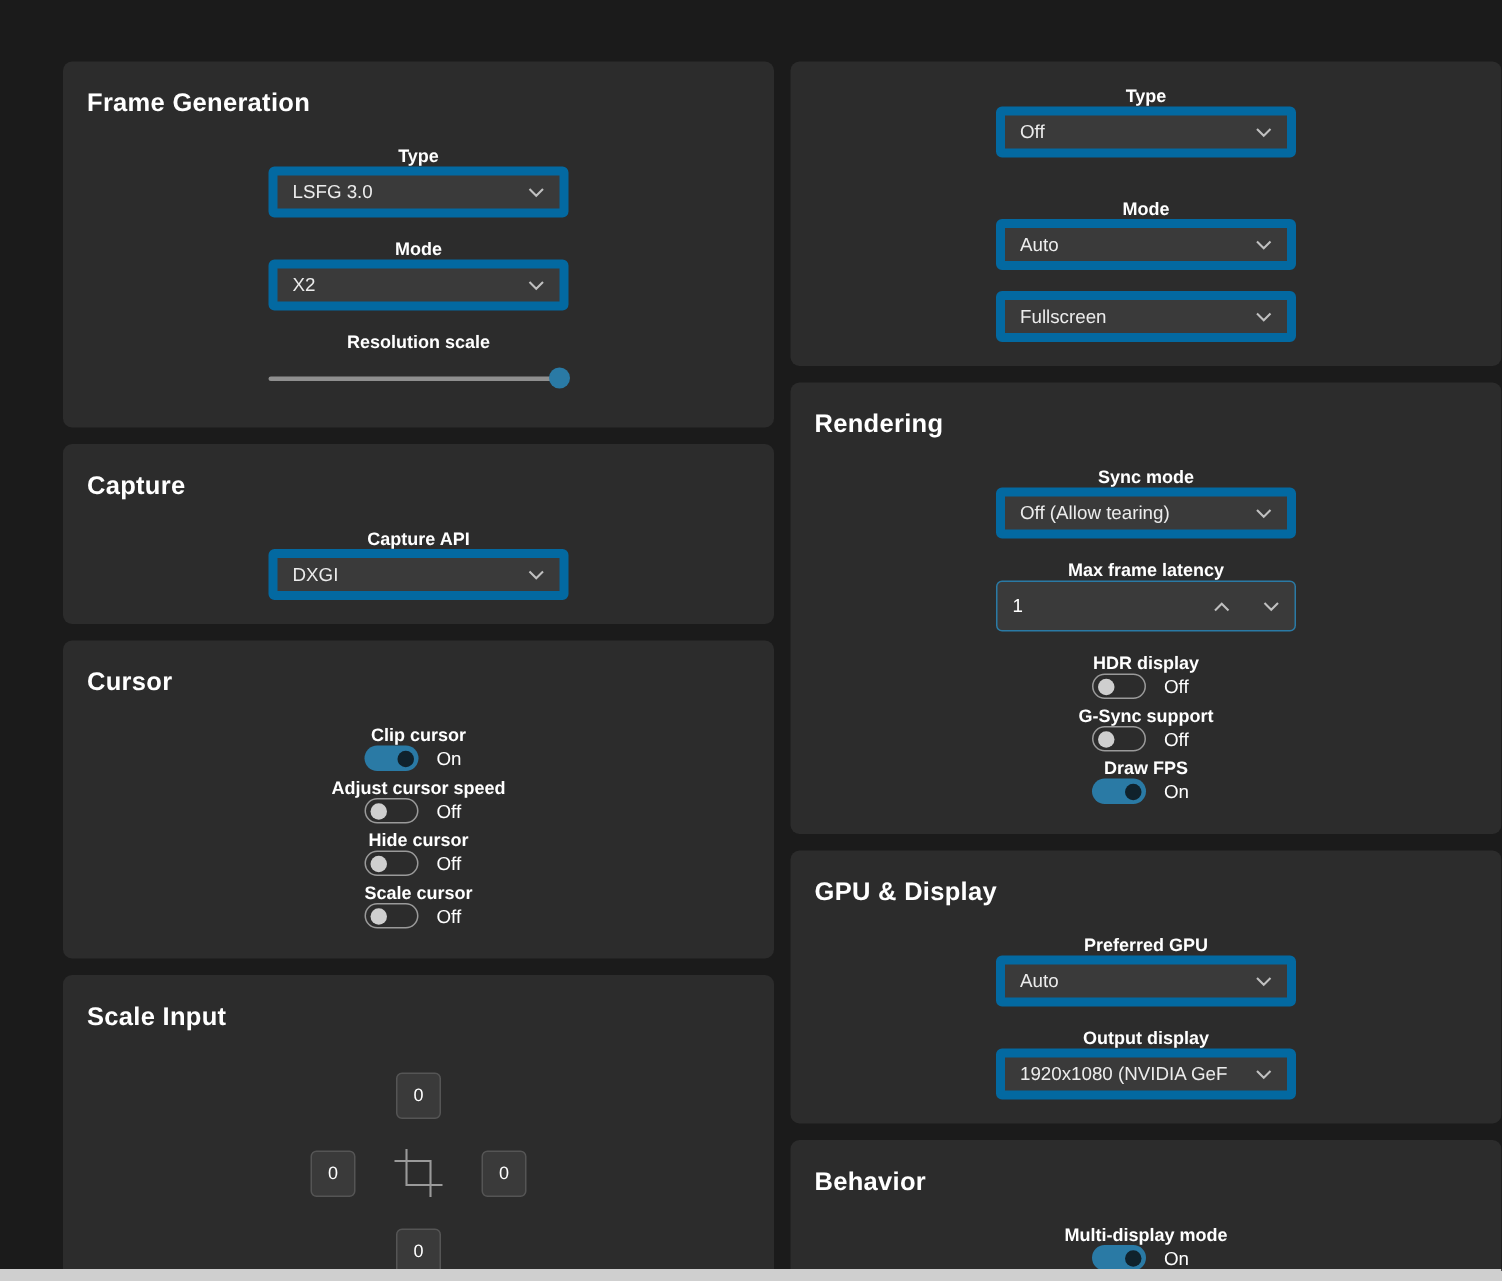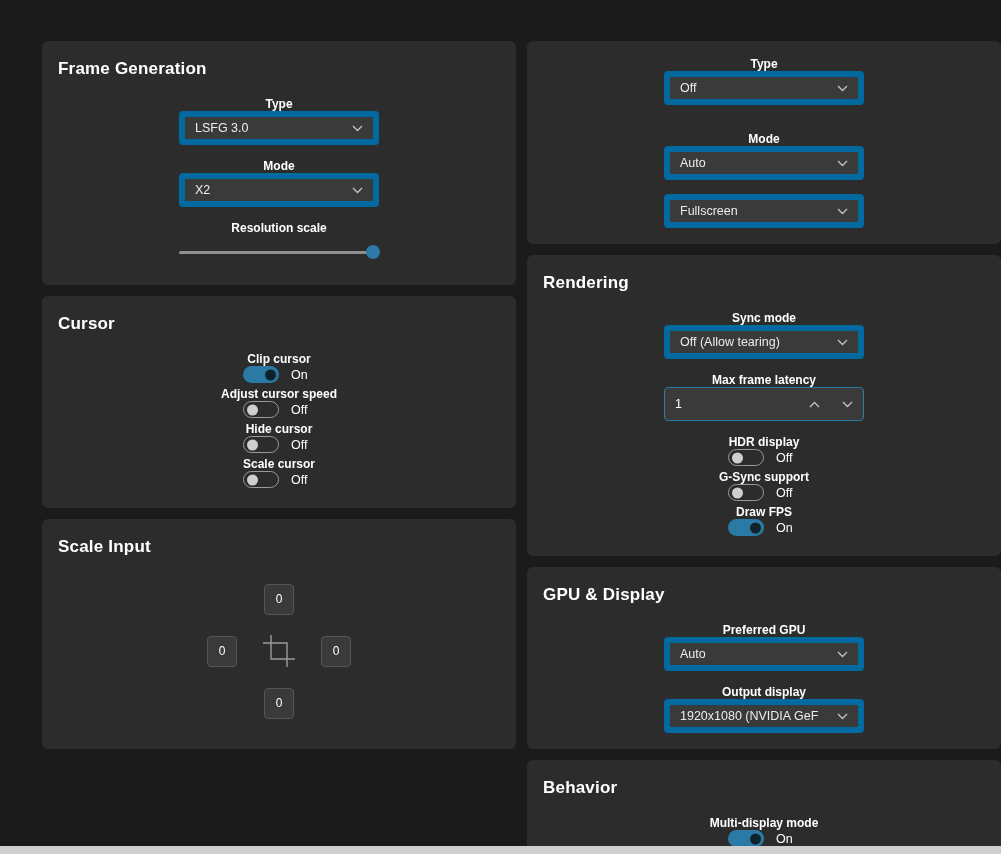--- a/index.html
+++ b/index.html
@@ -102,20 +102,34 @@
       </div>
       <div class="row">
         <span class="label">Resolution scale</span>
         <div class="slider">
           <div class="track"></div>
           <div class="thumb"></div>
         </div>
       </div>
     </section>
 
+    <section class="card">
+      <h2 class="card-title">Capture</h2>
+      <div class="row">
+        <span class="label">Capture API</span>
+        <div class="select">
+          <span class="val">DXGI</span>
+          <span class="chev">
+              <svg width="11" height="7" viewBox="0 0 11 7">
+                <path d="M1 1l4.5 4.5L10 1" fill="none" stroke="#c0c0c0" stroke-width="1.4"></path>
+              </svg>
+            </span>
+        </div>
+      </div>
+    </section>
 
     <section class="card">
       <h2 class="card-title">Cursor</h2>
       <div class="row compact">
         <span class="label">Clip cursor</span>
         <div class="toggle-wrap">
           <div class="toggle on">
               <div class="knob"></div>
             </div>
           <span class="state">On</span>

